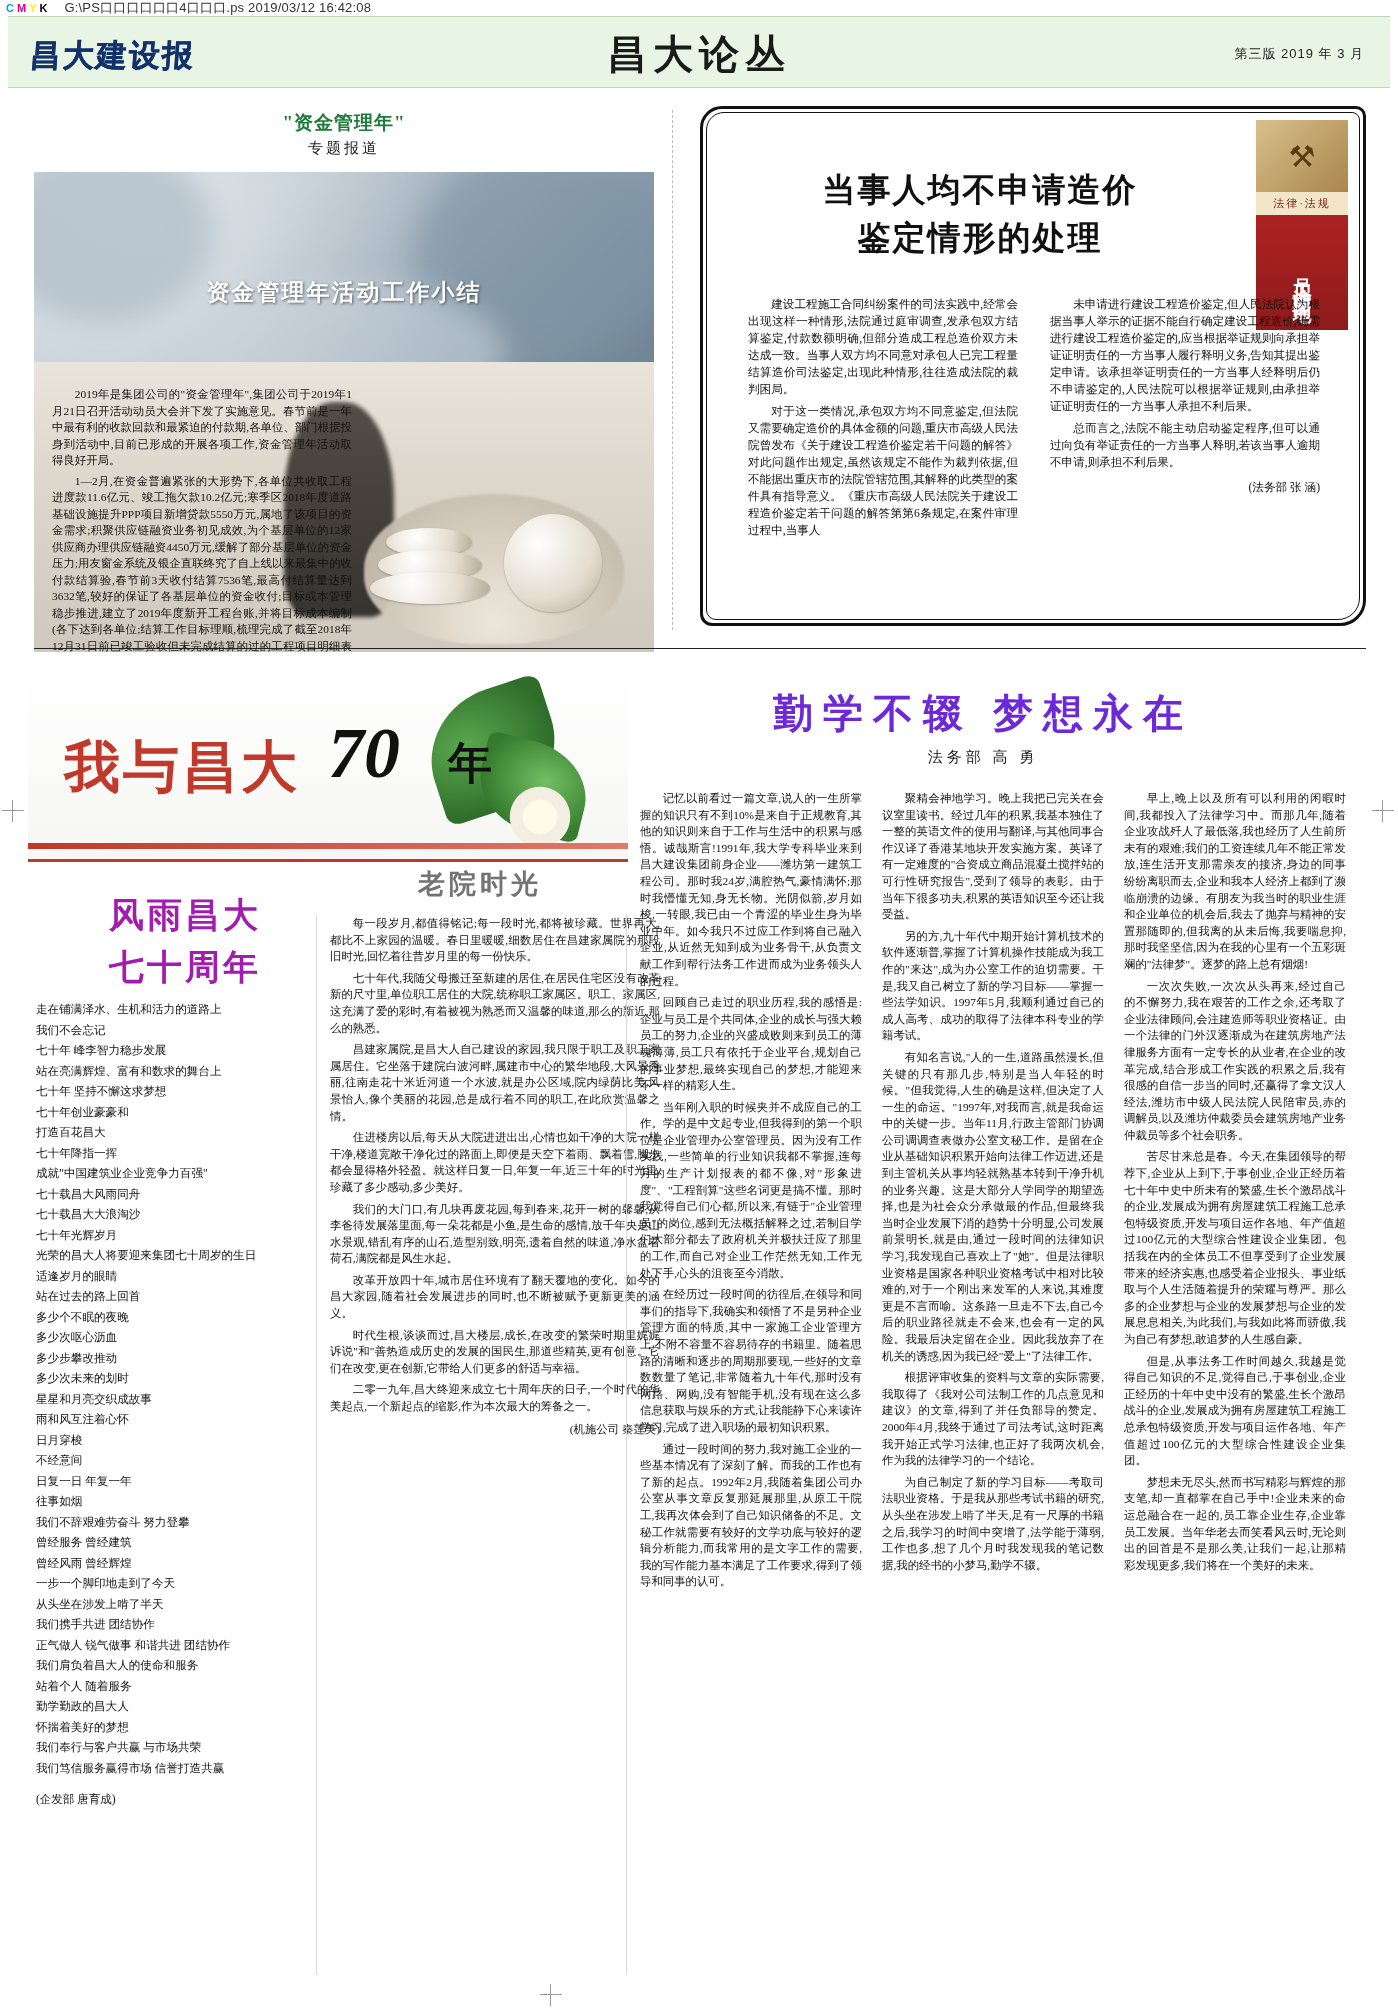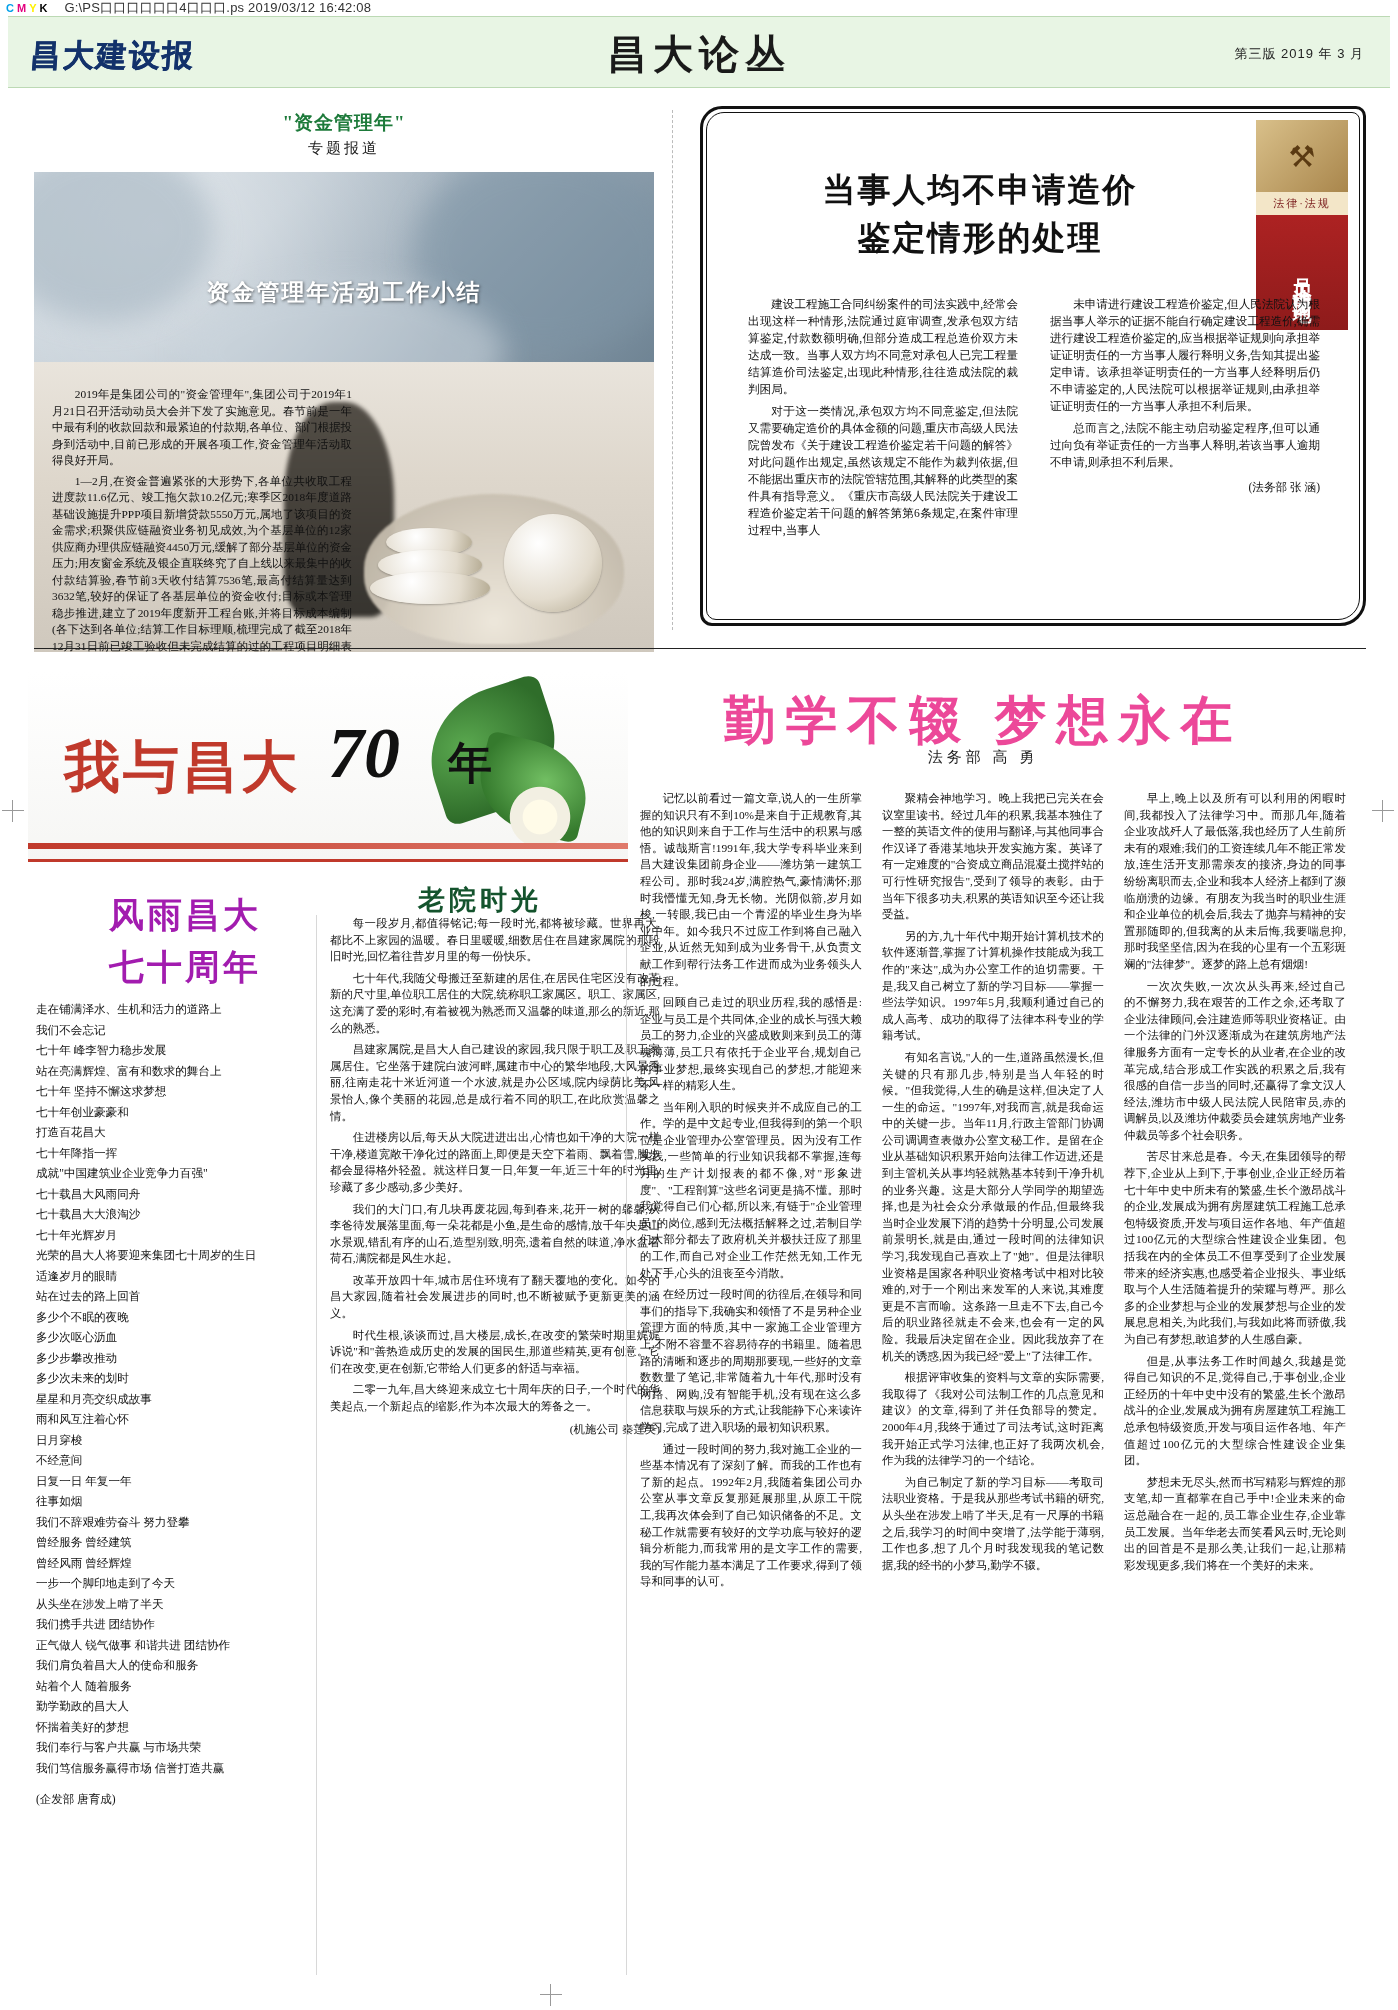--- a/index.html
+++ b/index.html
@@ -208,33 +208,33 @@
   .poem {
     position:absolute; left:36px; top:1000px; width:300px;
     font-size:11.6px; line-height:20.5px; text-align:left; color:#111;
   }
   .poem div { white-space:nowrap; }
   .poem .sign { margin-top:10px; font-size:11.5px; }
 
   
   .lm-title {
     position:absolute; left:330px; top:866px; width:300px; text-align:center;
-    font-size:27px; font-weight:bold; color:#14532d; letter-spacing:4px;margin-top:16px;
+    font-size:27px; font-weight:bold; color:#737373; letter-spacing:4px;
   }
   .lm-cols {
     position:absolute; left:330px; top:915px; width:330px; height:1060px;
     font-size:11.4px; line-height:16.6px; text-align:justify;
   }
   .lm-cols p { margin:0 0 5px; text-indent:2em; }
   .lm-sign { text-align:right; font-size:11.4px; margin-top:6px; }
 
   
   .lr-title {
     position:absolute; left:600px; top:686px; width:766px; text-align:center;
-    font-size:52px; font-weight:bold; color:#ec4899; letter-spacing:10px;
+    font-size:40px; font-weight:bold; color:#6d28d9; letter-spacing:10px;
     font-family:"Liberation Serif", serif;
   }
   .lr-sub {
     position:absolute; left:600px; top:748px; width:766px; text-align:center;
     font-size:15px; color:#222; letter-spacing:4px;
   }
   .lr-cols {
     position:absolute; left:640px; top:790px; width:726px; height:1190px;
     display:flex; gap:20px;
   }

